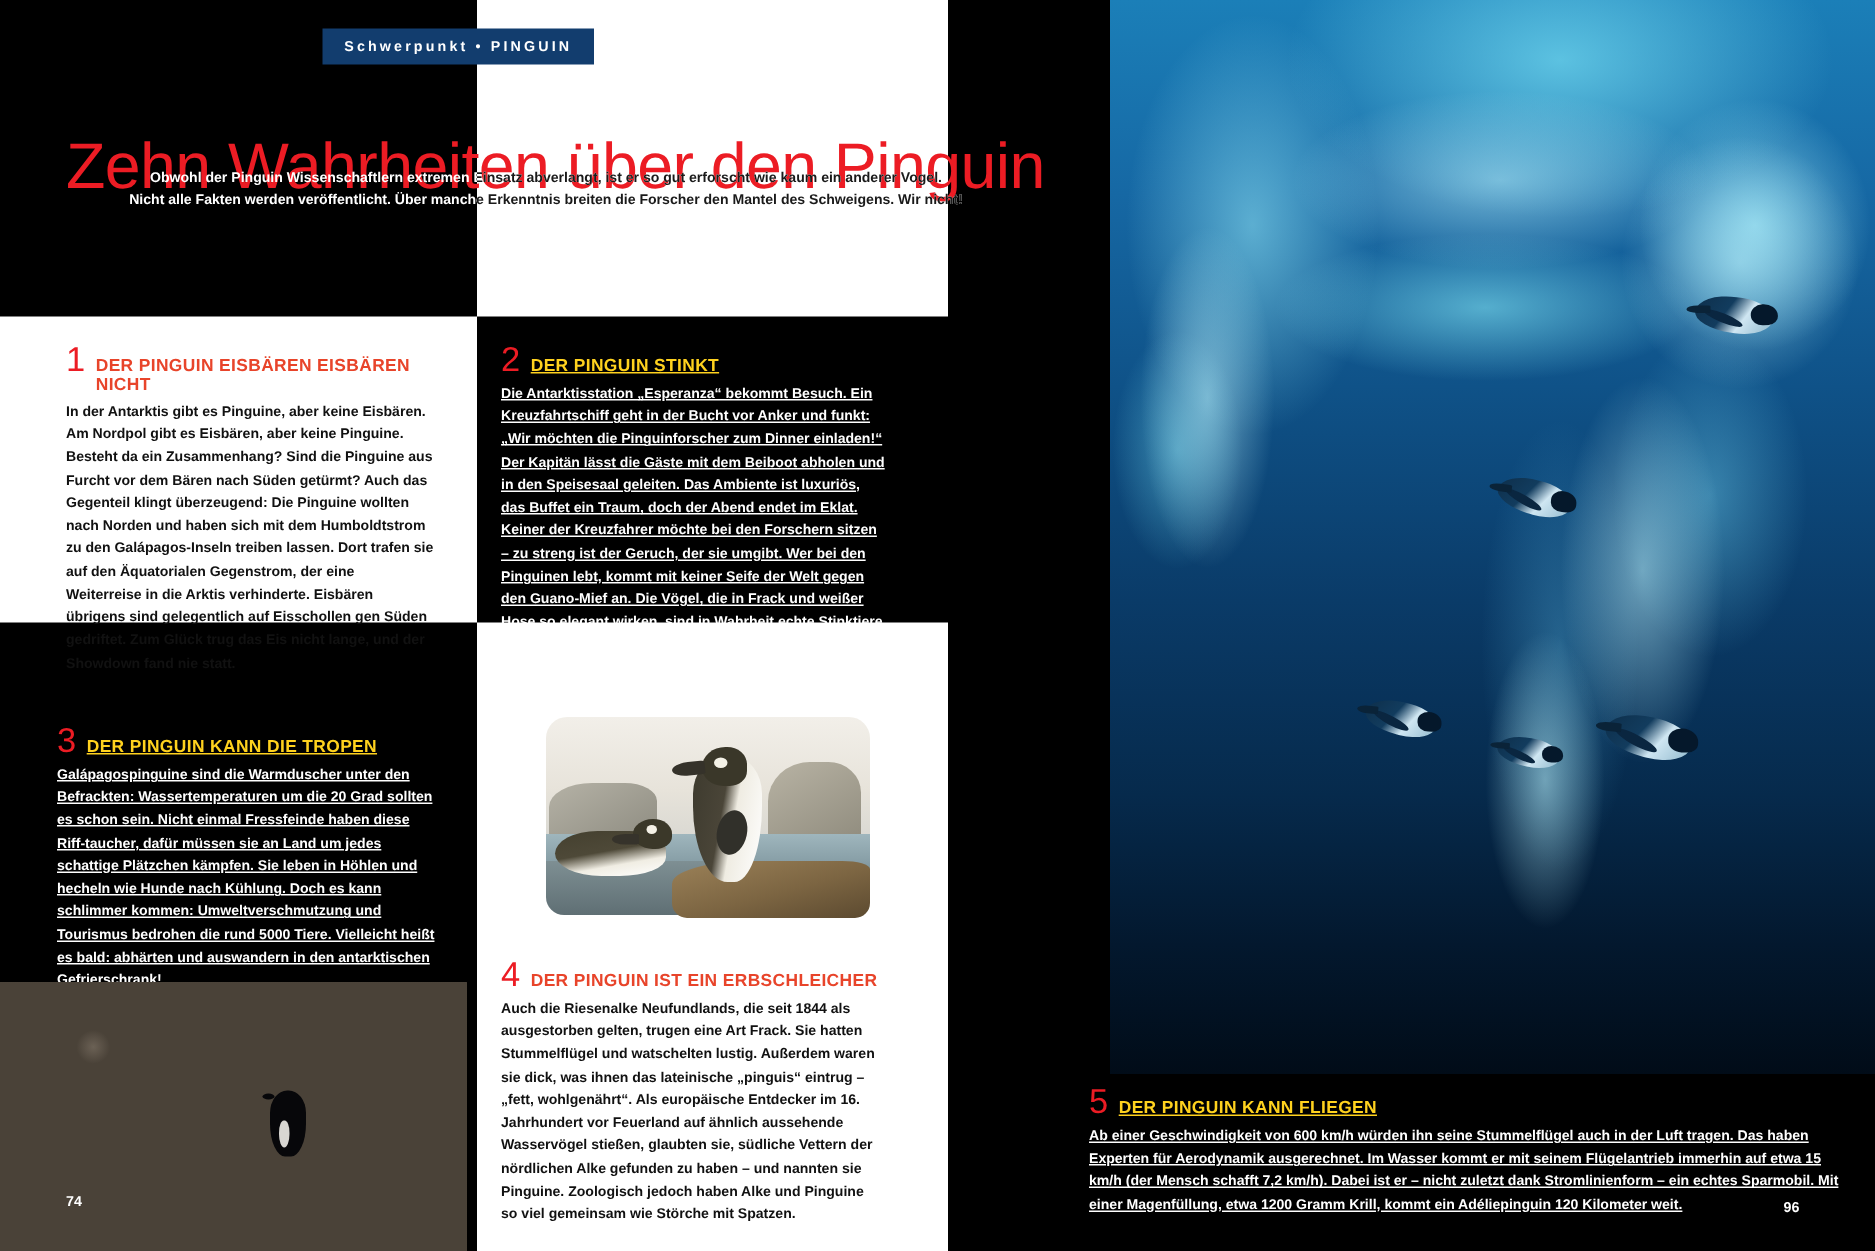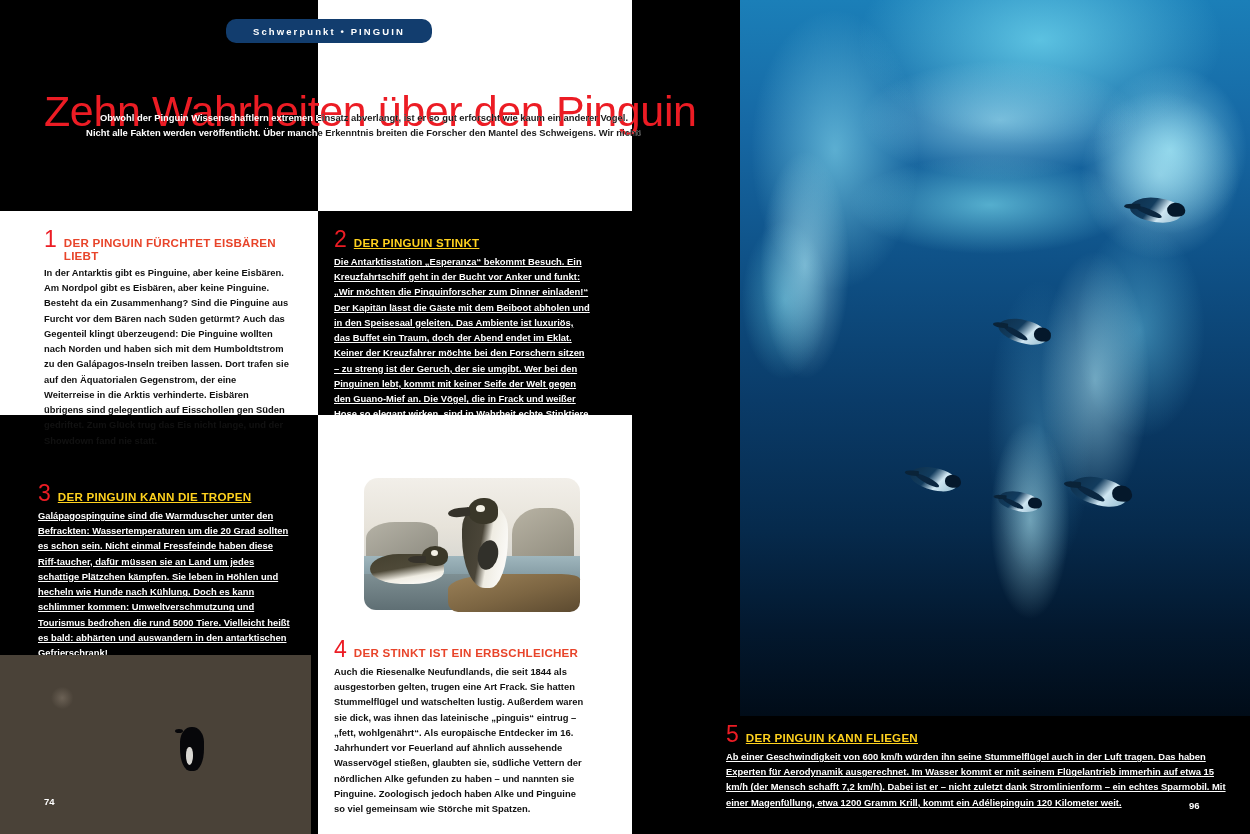--- a/index.html
+++ b/index.html
@@ -11,24 +11,24 @@
   }
   .spread { position: relative; width: 1250px; height: 834px; background: #000; }
 
   
   .block { position: absolute; overflow: hidden; }
   .white { background: #ffffff; }
 
   
   .badge {
     position: absolute;
-    left: 226px; top: 19px;
-    width: 206px; height: 24px;
+    left: 215px; top: 19px;
+    width: 181px; height: 24px;
     background: #123d6e;
-    display: flex; align-items: center; justify-content: center; border-radius: 10px;
+    display: flex; align-items: center; justify-content: center;
   }
   .badge span {
     color: #ffffff;
     font-size: 9.5px;
     font-weight: bold;
     letter-spacing: 2.1px;
     white-space: nowrap;
   }
 
   
@@ -282,21 +282,21 @@
     <p>Nicht alle Fakten werden veröffentlicht. Über manche Erkenntnis breiten die Forscher den Mantel des Schweigens. Wir nicht!</p>
   </div>
   <div class="standfirst-dark" aria-hidden="true">
     <p>Obwohl der Pinguin Wissenschaftlern extremen Einsatz abverlangt, ist er so gut erforscht wie kaum ein anderer Vogel.</p>
     <p>Nicht alle Fakten werden veröffentlicht. Über manche Erkenntnis breiten die Forscher den Mantel des Schweigens. Wir nicht!</p>
   </div>
 
   <div class="article on-white" style="left:44px; top:228px; width:245px;">
     <div class="art-head">
       <span class="art-num">1</span>
-      <span class="art-title">DER PINGUIN FÜRCHTET EISBÄREN LIEBT</span>
+      <span class="art-title">DER PINGUIN EISBÄREN EISBÄREN NICHT</span>
     </div>
     <div class="art-body">
       <p>In der Antarktis gibt es Pinguine, aber keine Eisbären. Am Nordpol gibt es Eisbären, aber keine Pinguine. Besteht da ein Zusammenhang? Sind die Pinguine aus Furcht vor dem Bären nach Süden getürmt? Auch das Gegenteil klingt überzeugend: Die Pinguine wollten nach Norden und haben sich mit dem Humboldtstrom zu den Galápagos-Inseln treiben lassen. Dort trafen sie auf den Äquatorialen Gegenstrom, der eine Weiterreise in die Arktis verhinderte. Eisbären übrigens sind gelegentlich auf Eisschollen gen Süden gedriftet. Zum Glück trug das Eis nicht lange, und der Showdown fand nie statt.</p>
     </div>
   </div>
 
   <div class="article on-black" style="left:334px; top:228px; width:258px;">
     <div class="art-head">
       <span class="art-num">2</span>
       <span class="art-title">DER PINGUIN STINKT</span>
@@ -334,21 +334,21 @@
         <div class="b-wing"></div>
         <div class="b-head"></div>
       <div class="b-beak"></div>
         <div class="b-eye"></div>
     </div>
   </div>
 
   <div class="article on-white" style="left:334px; top:638px; width:252px;">
     <div class="art-head">
       <span class="art-num">4</span>
-      <span class="art-title">DER STINKT IST EIN ERBSCHLEICHER</span>
+      <span class="art-title">DER PINGUIN IST EIN ERBSCHLEICHER</span>
     </div>
     <div class="art-body">
       <p>Auch die Riesenalke Neufundlands, die seit 1844 als ausgestorben gelten, trugen eine Art Frack. Sie hatten Stummelflügel und watschelten lustig. Außerdem waren sie dick, was ihnen das lateinische „pinguis“ eintrug – „fett, wohlgenährt“. Als europäische Entdecker im 16. Jahrhundert vor Feuerland auf ähnlich aussehende Wasservögel stießen, glaubten sie, südliche Vettern der nördlichen Alke gefunden zu haben – und nannten sie Pinguine. Zoologisch jedoch haben Alke und Pinguine so viel gemeinsam wie Störche mit Spatzen.</p>
     </div>
   </div>
 
   <div class="photo colony">
     <div class="colony-pg"></div>
   </div>
   <div class="pagenum" style="left:44px; top:796px;">74</div>

